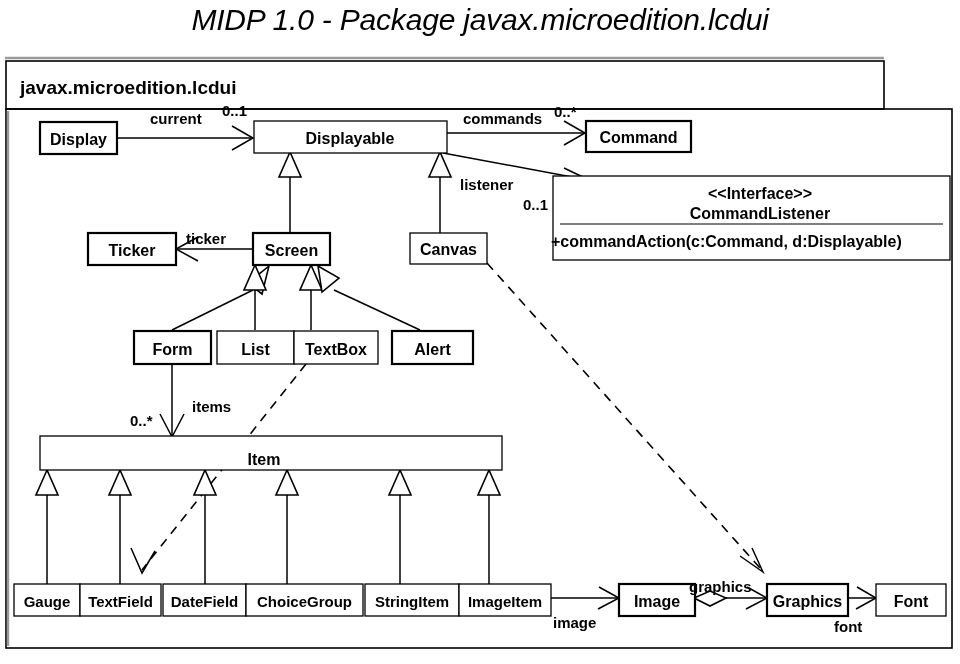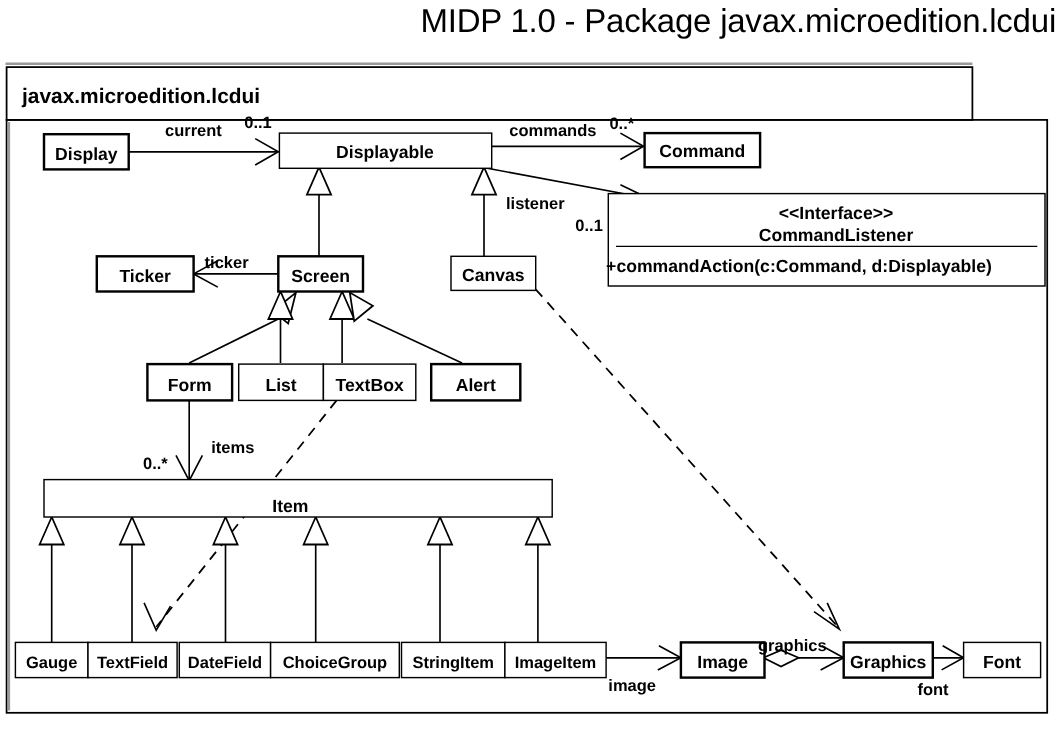--- a/index.html
+++ b/index.html
@@ -17,26 +17,27 @@
   #canvas-root {
     position: relative;
     width: 960px;
     height: 664px;
   }
   #diagram-title {
     position: absolute;
     left: 0;
     top: 0;
     width: 960px;
-    text-align: right;
+    text-align: center;
     font-size: 30px;
     font-weight: normal;
     line-height: 40px;
     letter-spacing: -0.2px;
     white-space: nowrap;
+    font-style: italic;
   }
   #diagram-svg {
     position: absolute;
     left: 0;
     top: 0;
   }
   .uml-text {
     font-family: "Liberation Sans", sans-serif;
     font-weight: bold;
     fill: #000000;

